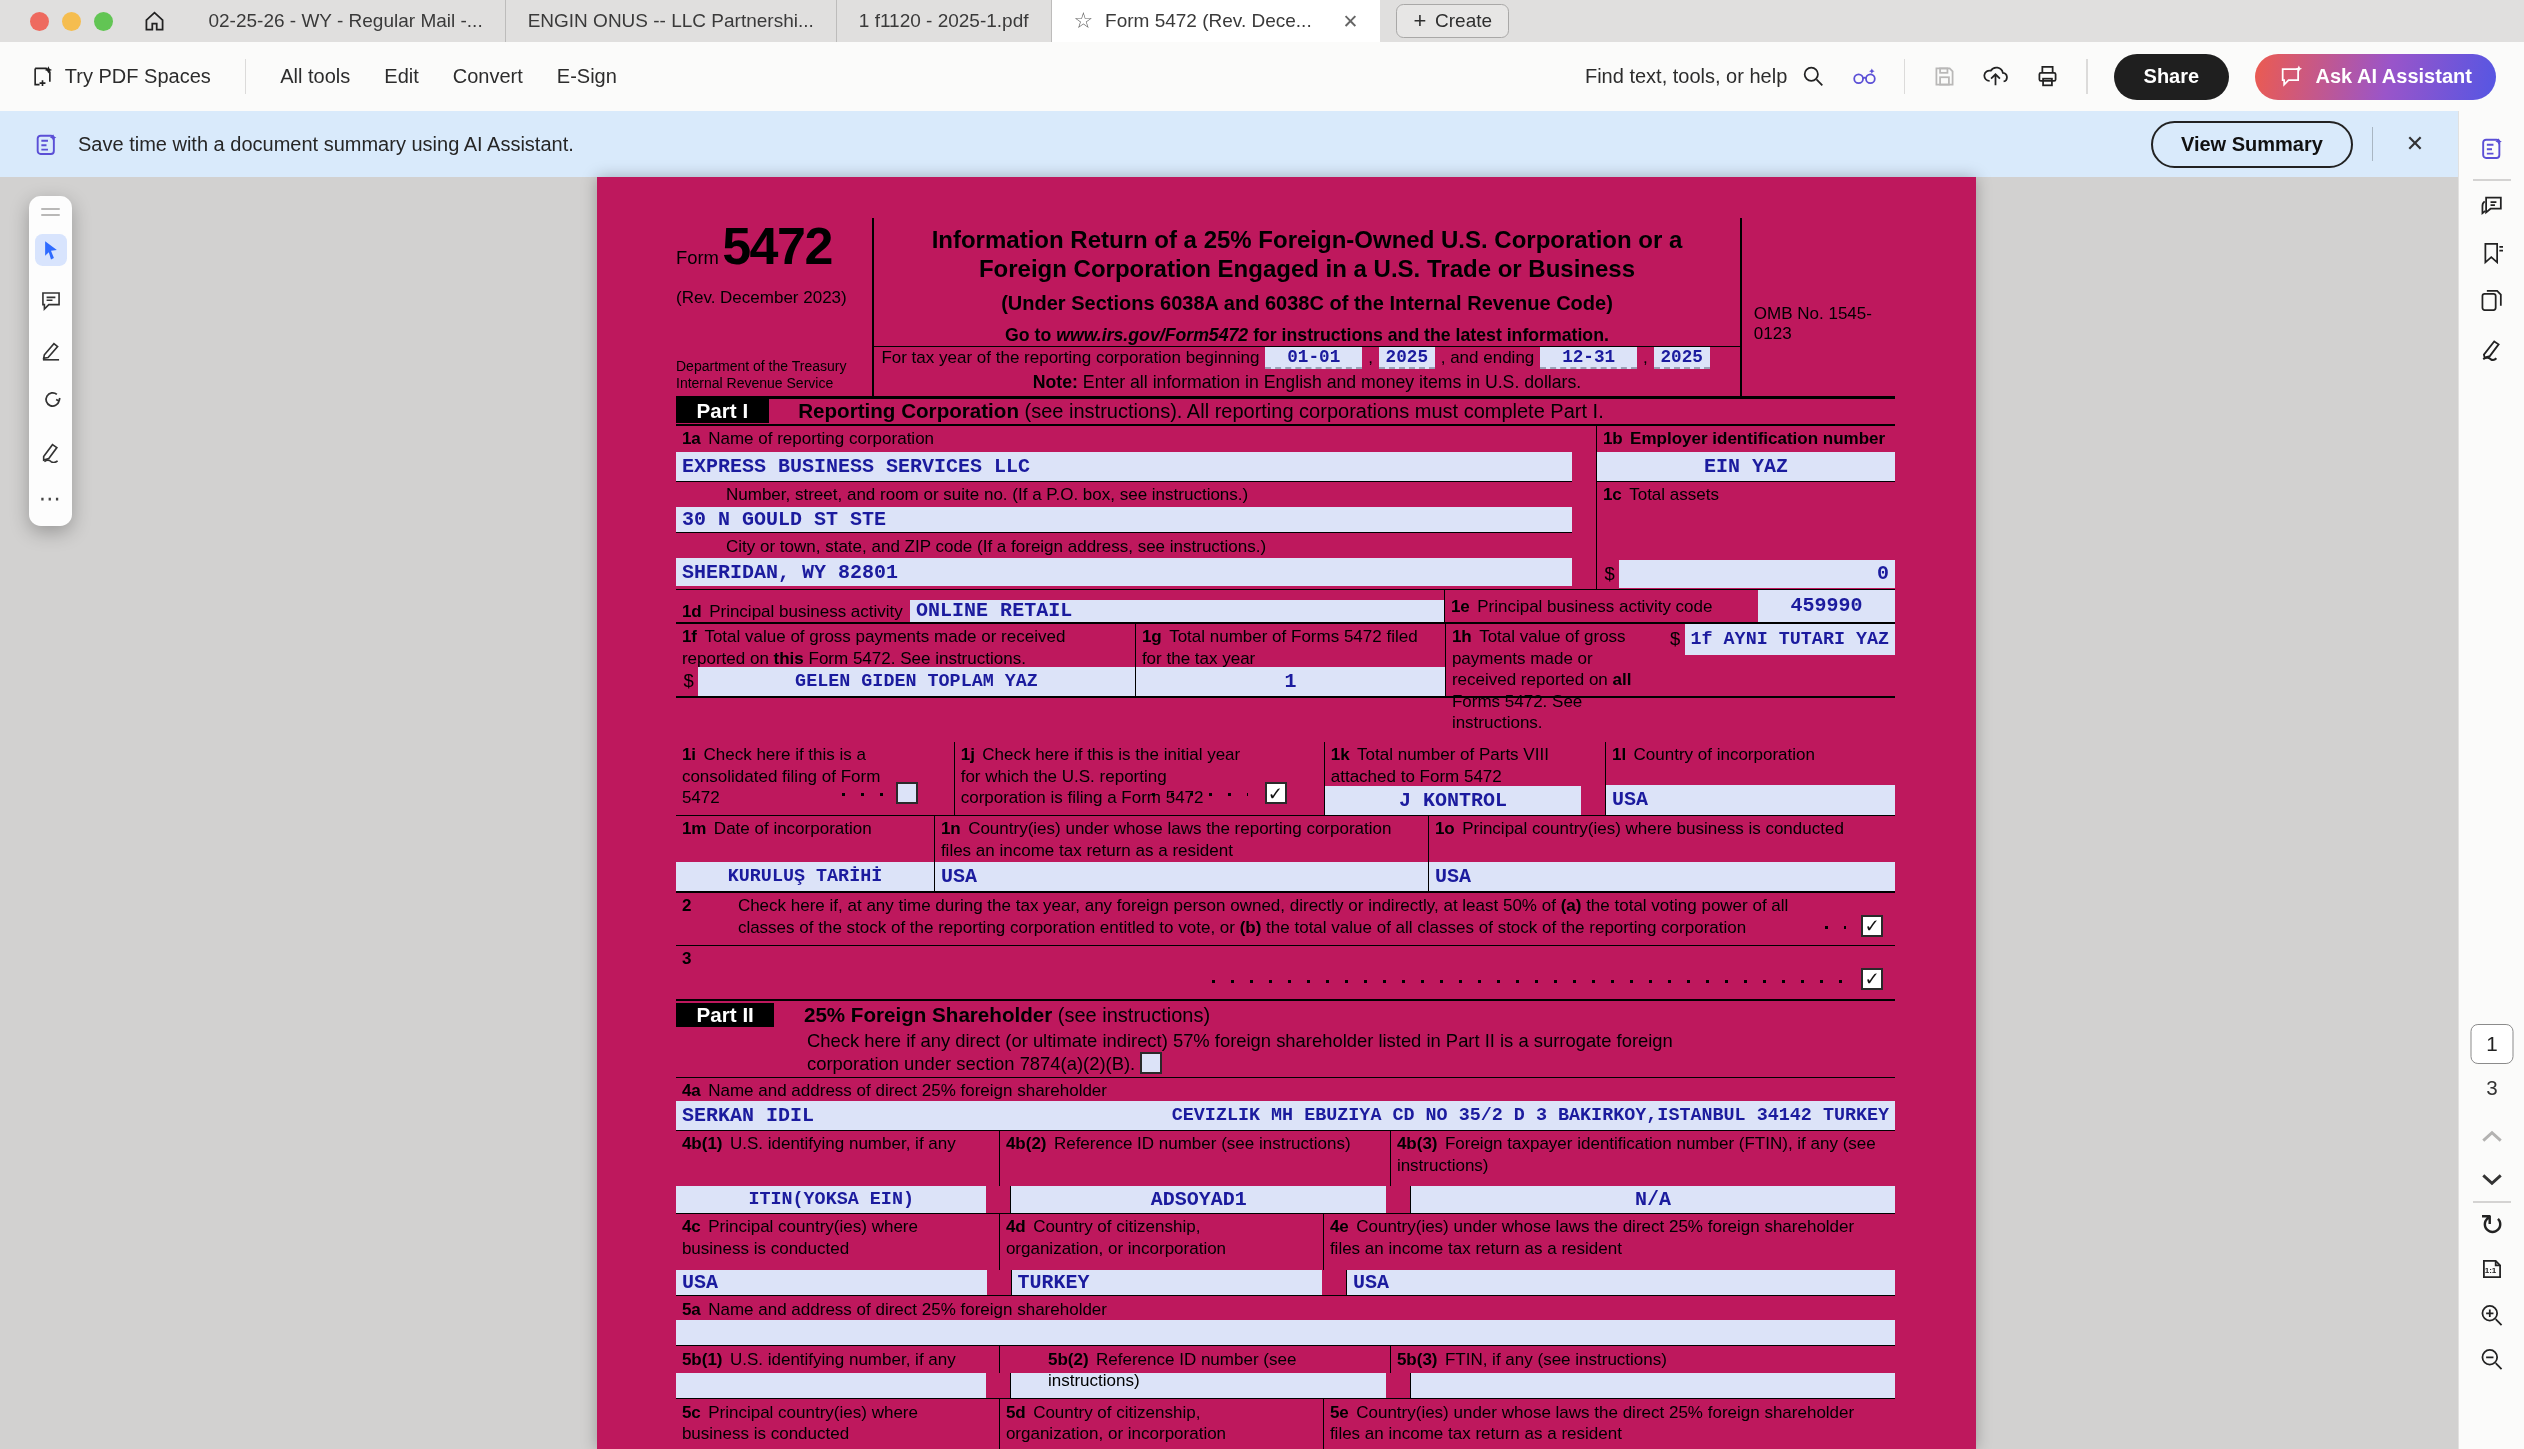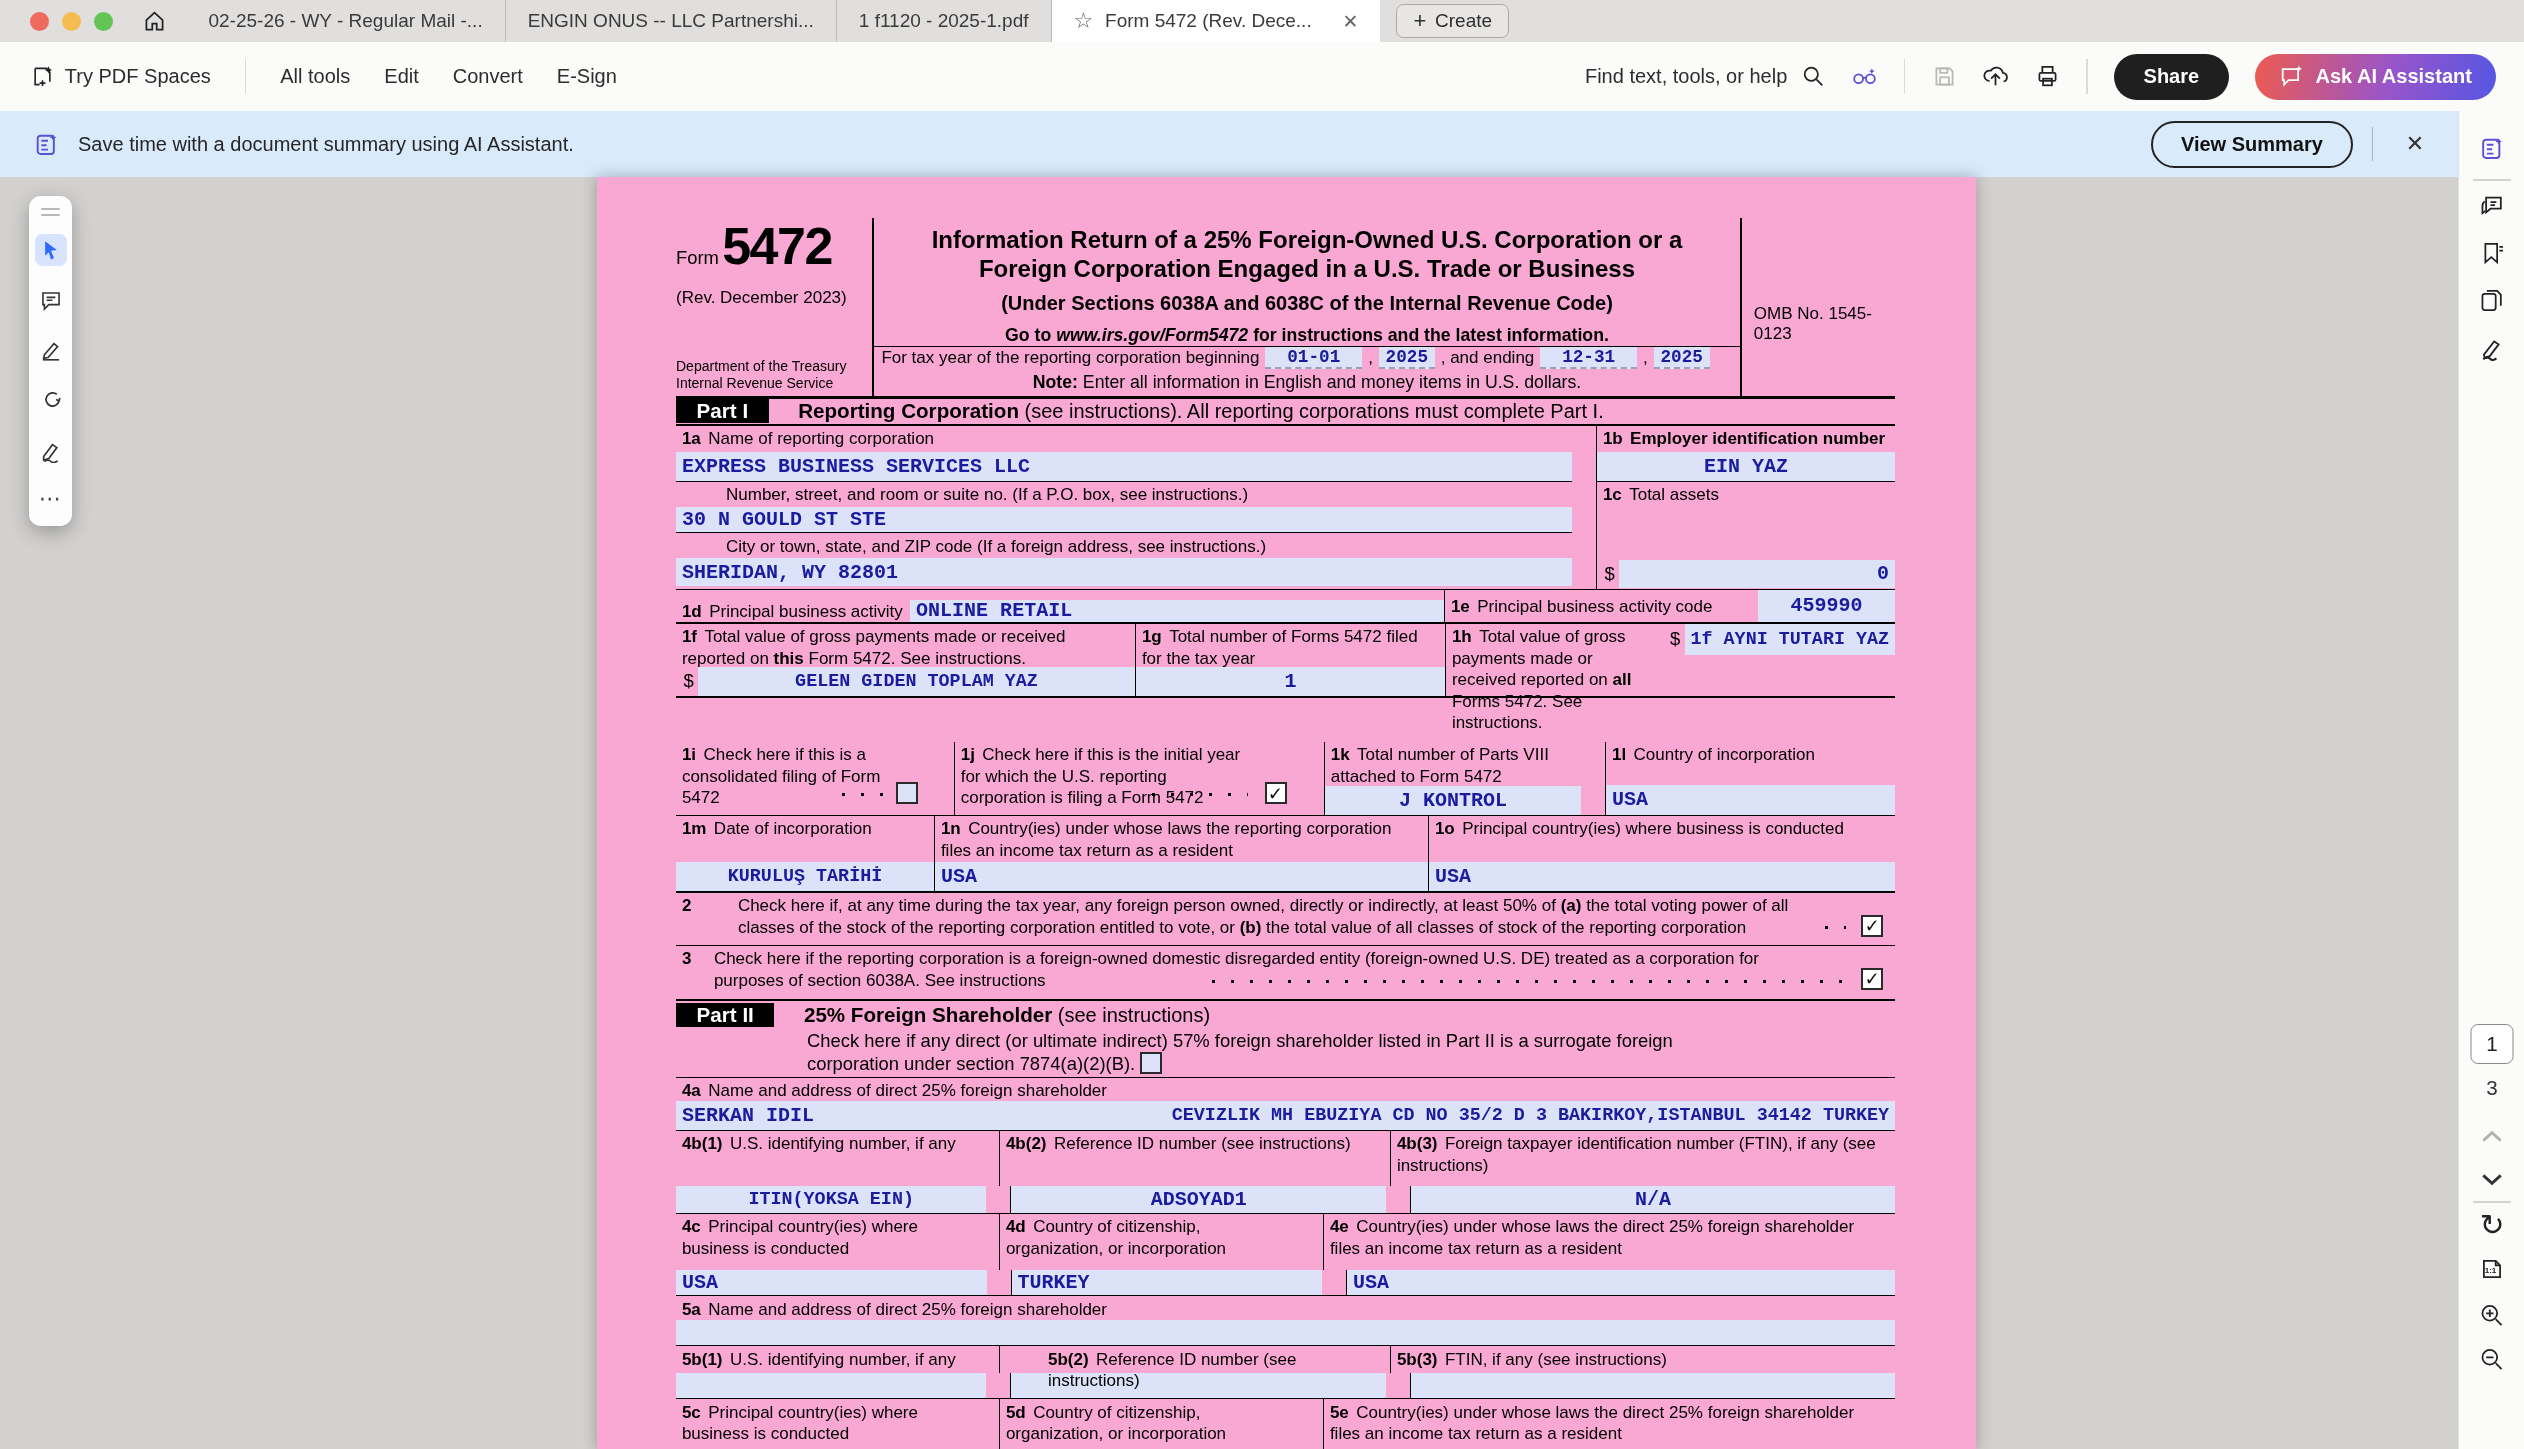--- a/index.html
+++ b/index.html
@@ -48,21 +48,21 @@
 
   
   .ltools{position:absolute;left:29px;top:196px;width:43px;border-radius:11.8px;background:#fdfdfd;box-shadow:0 5.9px 19px rgba(0,0,0,.28);display:flex;flex-direction:column;align-items:center;padding:11.8px 0 13.3px 0;gap:18.4px;}
   .ltool{width:32px;height:32px;display:flex;align-items:center;justify-content:center;border-radius:7.4px;}
   .ltool.active{background:#d8e4fd;}
   .grip{display:flex;flex-direction:column;gap:3.7px;}
   .grip i{display:block;width:19px;height:2.2px;background:#b9b8b7;border-radius:1.5px;}
   .dots3{font-size:22px;color:#444;letter-spacing:1.5px;}
 
   
-  .page{position:absolute;left:597px;top:177px;width:1379px;height:1273px;background:#f9a8d4;box-shadow:0 0 14.7px rgba(0,0,0,.28);overflow:hidden;}
+  .page{position:absolute;left:597px;top:177px;width:1379px;height:1273px;background:#be185d;box-shadow:0 0 14.7px rgba(0,0,0,.28);overflow:hidden;}
   .form{margin:41px 81px 0 79px;width:1219px;color:#000;}
   .bl{border-left:1.5px solid #000;} .bb2{border-bottom:1.5px solid #000;gap:24px;} .bb3{border-bottom:2.2px solid #000;}
   .frow{display:flex;box-sizing:border-box;}
   .cell{box-sizing:border-box;position:relative;padding:2.9px 7.4px 0 5.9px;font-size:17px;line-height:21.4px;}
   .fnum{font-weight:bold;margin-right:7.4px;}
   .fill{background:#dce3f8;display:flex;align-items:center;font-family:"Liberation Mono",monospace;font-weight:bold;color:#1b1b9e;font-size:20px;box-sizing:border-box;padding:0 5.9px;overflow:hidden;white-space:nowrap;}
   .fill.c{justify-content:center;} .fill.r{justify-content:flex-end;}
   .cb{width:22px;height:22px;border:2.2px solid #2a2a2a;background:#dce3f8;display:inline-flex;align-items:center;justify-content:center;font-size:18.4px;color:#111;box-sizing:border-box;vertical-align:-4.4px;}
   .cb.chk{background:#fff;}
   .cb i{font-style:normal;}
@@ -499,21 +499,20 @@
           <i class="dots" style="right:49px;bottom:16px;width:20.6px;"></i>
           <span class="cb chk" style="position:absolute;right:11.8px;bottom:7.4px;">
               <i>✓</i>
             </span>
         </div>
       </div>
 
       <div class="frow bb3" style="height:55px;">
         <div class="cell" style="width:32px;"><span class="fnum">3</span></div>
         <div class="cell" style="flex:1;padding-right:63px;">
-          <span style="display:inline-block;max-width:1054px;">Check here if the reporting corporation is a foreign-owned domestic disregarded entity (foreign-owned U.S. DE) treated as a corporation for purposes of section 6038A. See instructions</span>
           <i class="dots" style="right:49px;bottom:16px;width:634px;"></i>
           <span class="cb chk" style="position:absolute;right:11.8px;bottom:8.8px;">
               <i>✓</i>
             </span>
         </div>
       </div>
 
       <div class="pbar" style="border-bottom:none;margin-top:1.5px;">
         <span class="ptag">Part II</span>
         <span class="phead"><b>25% Foreign Shareholder</b><span> (see instructions)</span></span>

